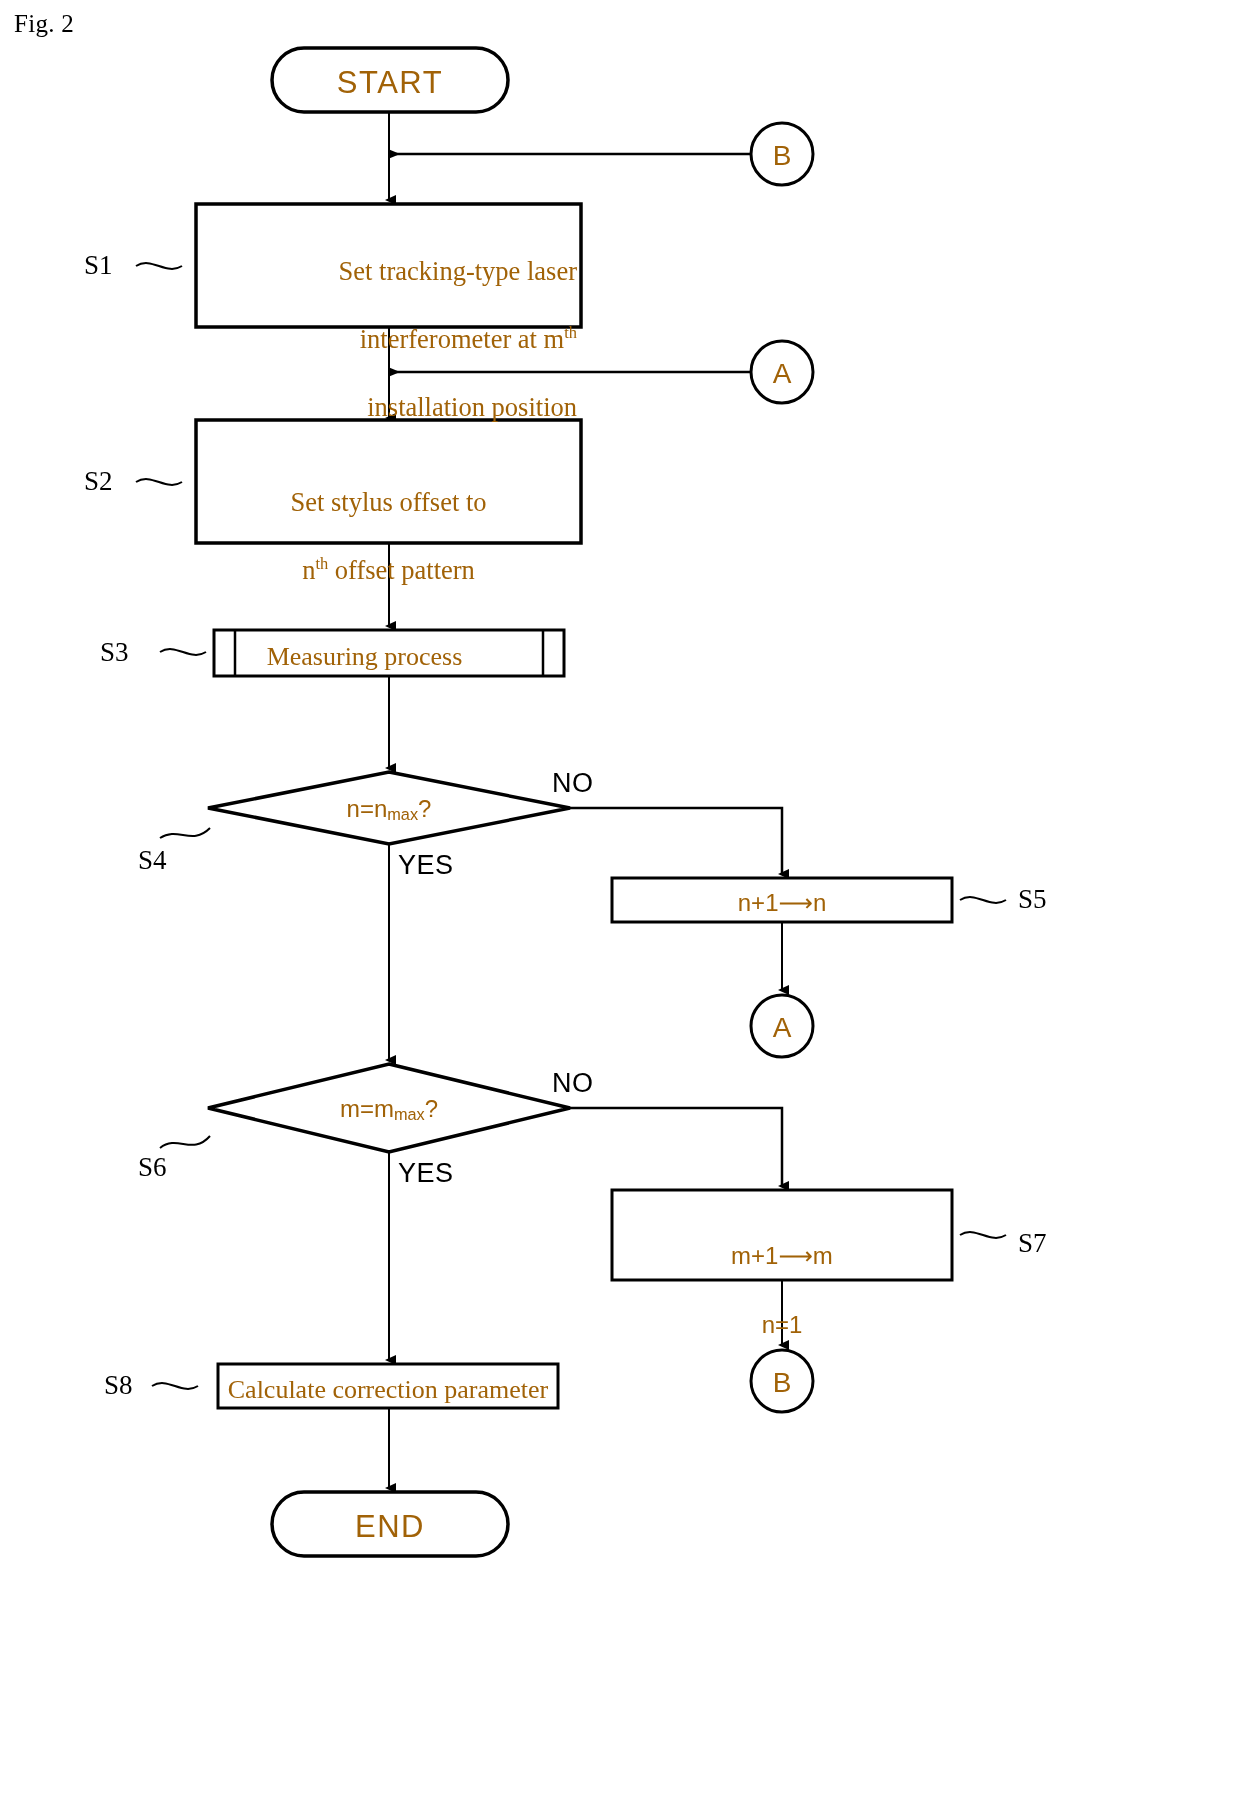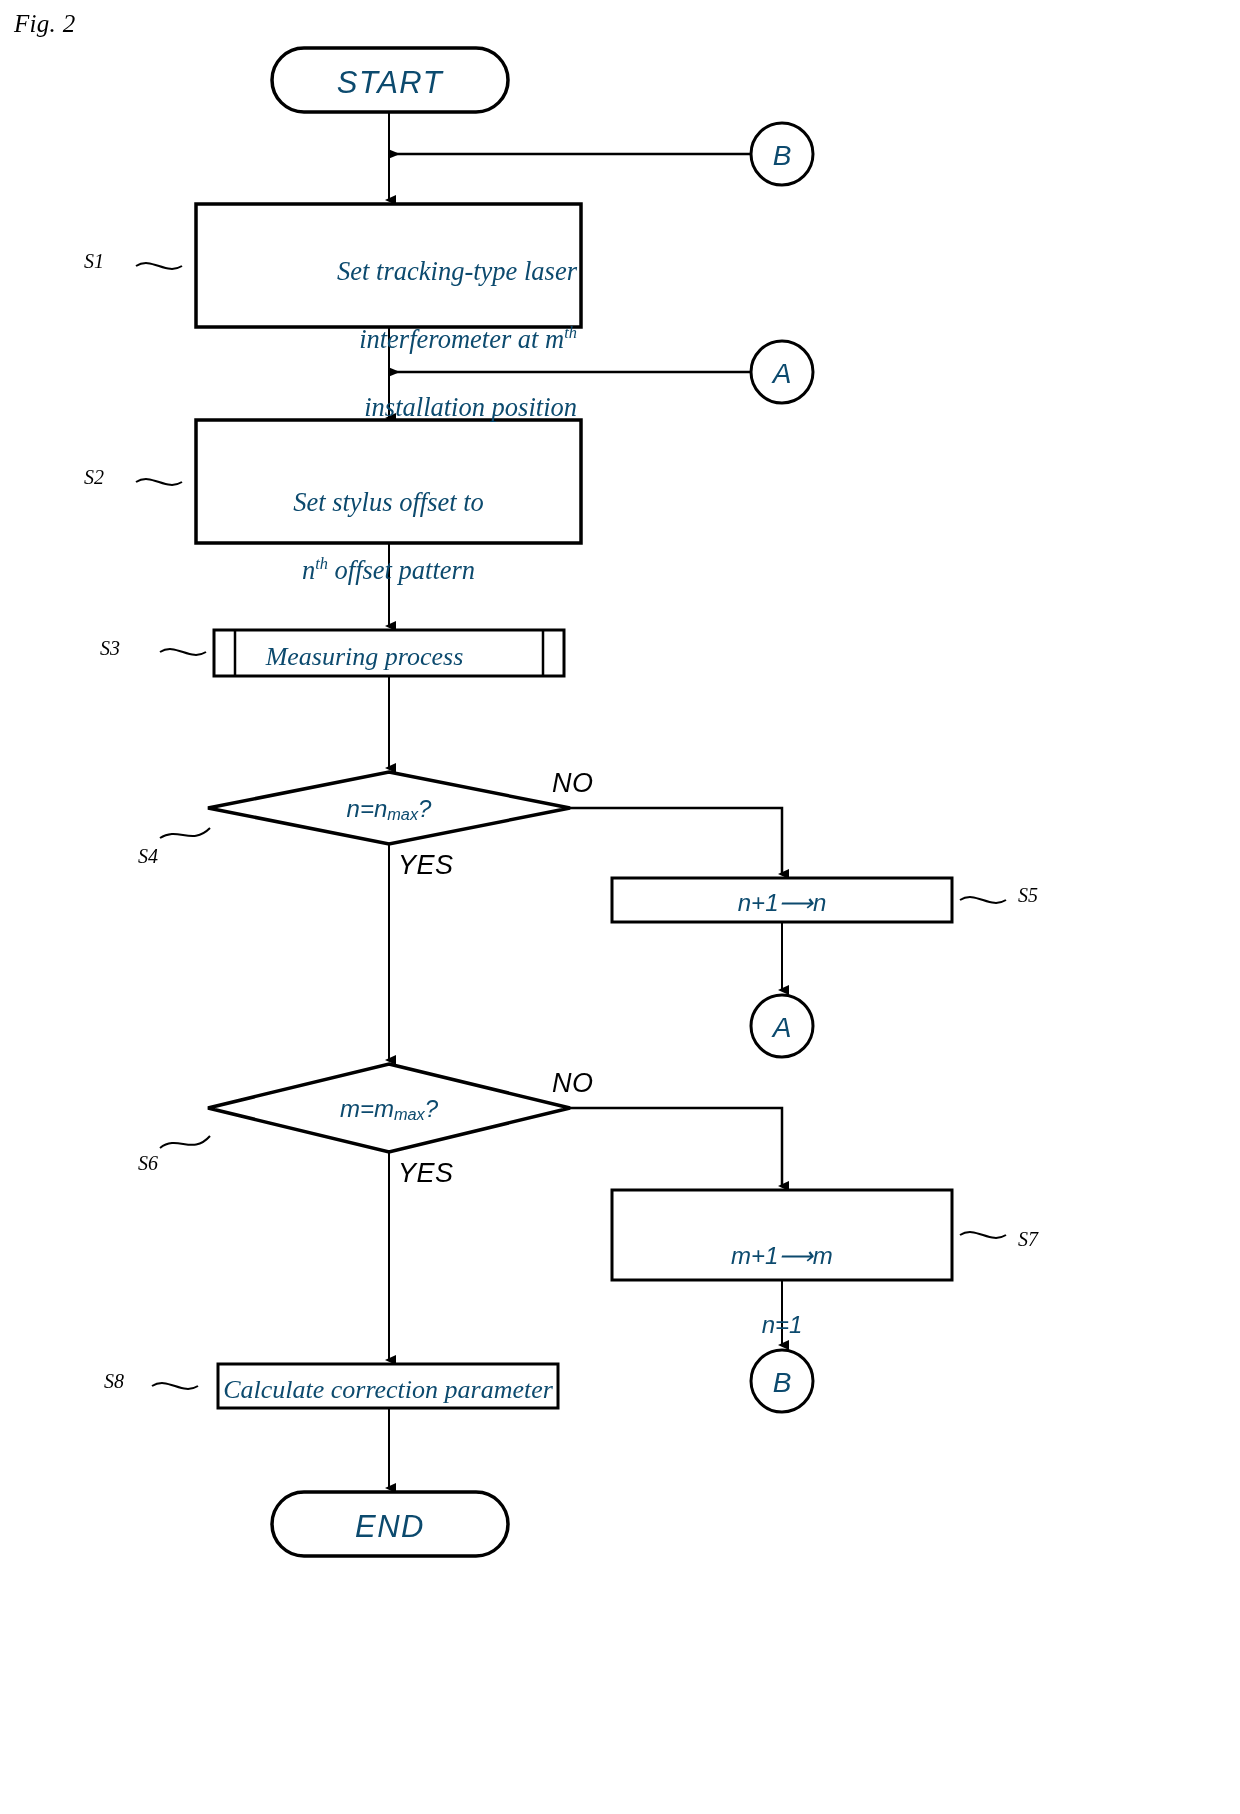--- a/index.html
+++ b/index.html
@@ -8,21 +8,20 @@
     background: #ffffff;
   }
   #page {
     position: relative;
     width: 1240px;
     height: 1814px;
     background: #ffffff;
     font-family: "Liberation Serif", "DejaVu Serif", serif;
     color: #000000;
     overflow: hidden;
-    font-style: italic;
   }
   #fig-label {
     position: absolute;
     left: 14px;
     top: 10px;
     font-family: "Liberation Serif", "DejaVu Serif", serif;
     font-size: 25px;
     letter-spacing: 0.3px;
   }
   svg.canvas {
@@ -30,21 +29,21 @@
     left: 0;
     top: 0;
     width: 1240px;
     height: 1814px;
   }
   
   .node-text {
     position: absolute;
     text-align: center;
     font-family: "Liberation Serif", "DejaVu Serif", serif;
-    color: #0c4a6e;
+    color: #a16207;
     line-height: 1.28;
     pointer-events: none;
     white-space: pre-line;
   }
   .terminal-text {
     font-family: "Liberation Sans", sans-serif;
     font-size: 31px;
     letter-spacing: 1.5px;
   }
   .proc-text {
@@ -73,21 +72,21 @@
     font-size: 24px;
     line-height: 1.45;
   }
   .conn-text {
     font-family: "Liberation Sans", sans-serif;
     font-size: 28px;
   }
   .step-label {
     position: absolute;
     font-family: "Liberation Serif", "DejaVu Serif", serif;
-    font-size: 20px;
+    font-size: 27px;
     color: #000;
   }
   .branch-label {
     position: absolute;
     font-family: "Liberation Sans", sans-serif;
     font-size: 27px;
     color: #000;
     letter-spacing: 0.5px;
     margin-top: 8px;
   }

